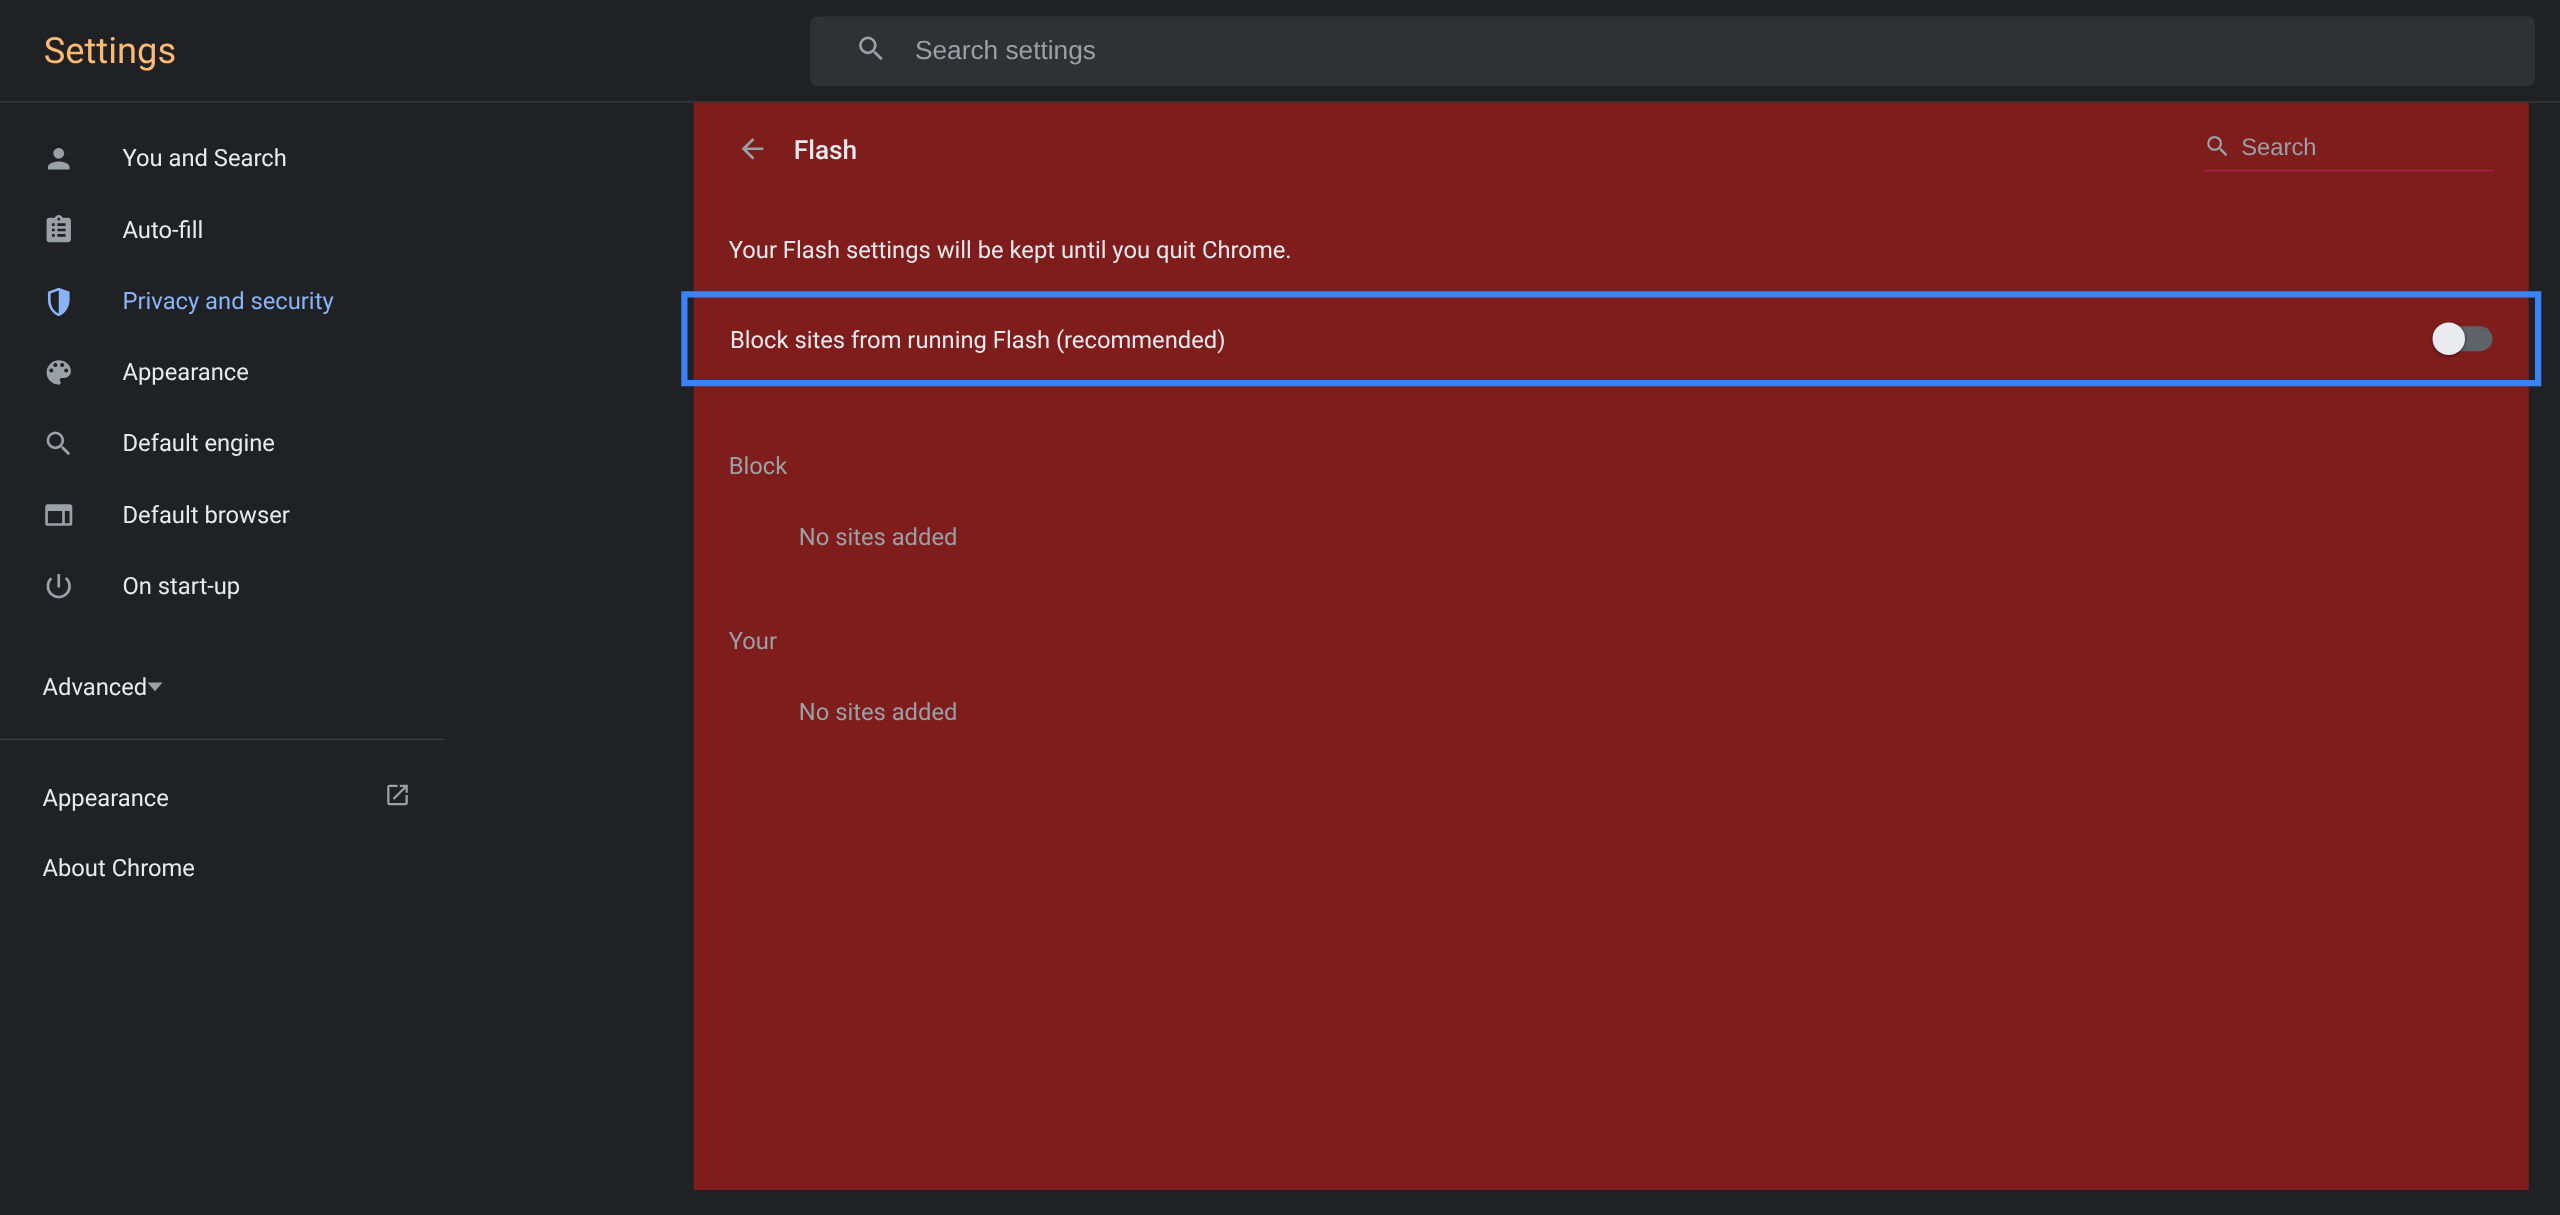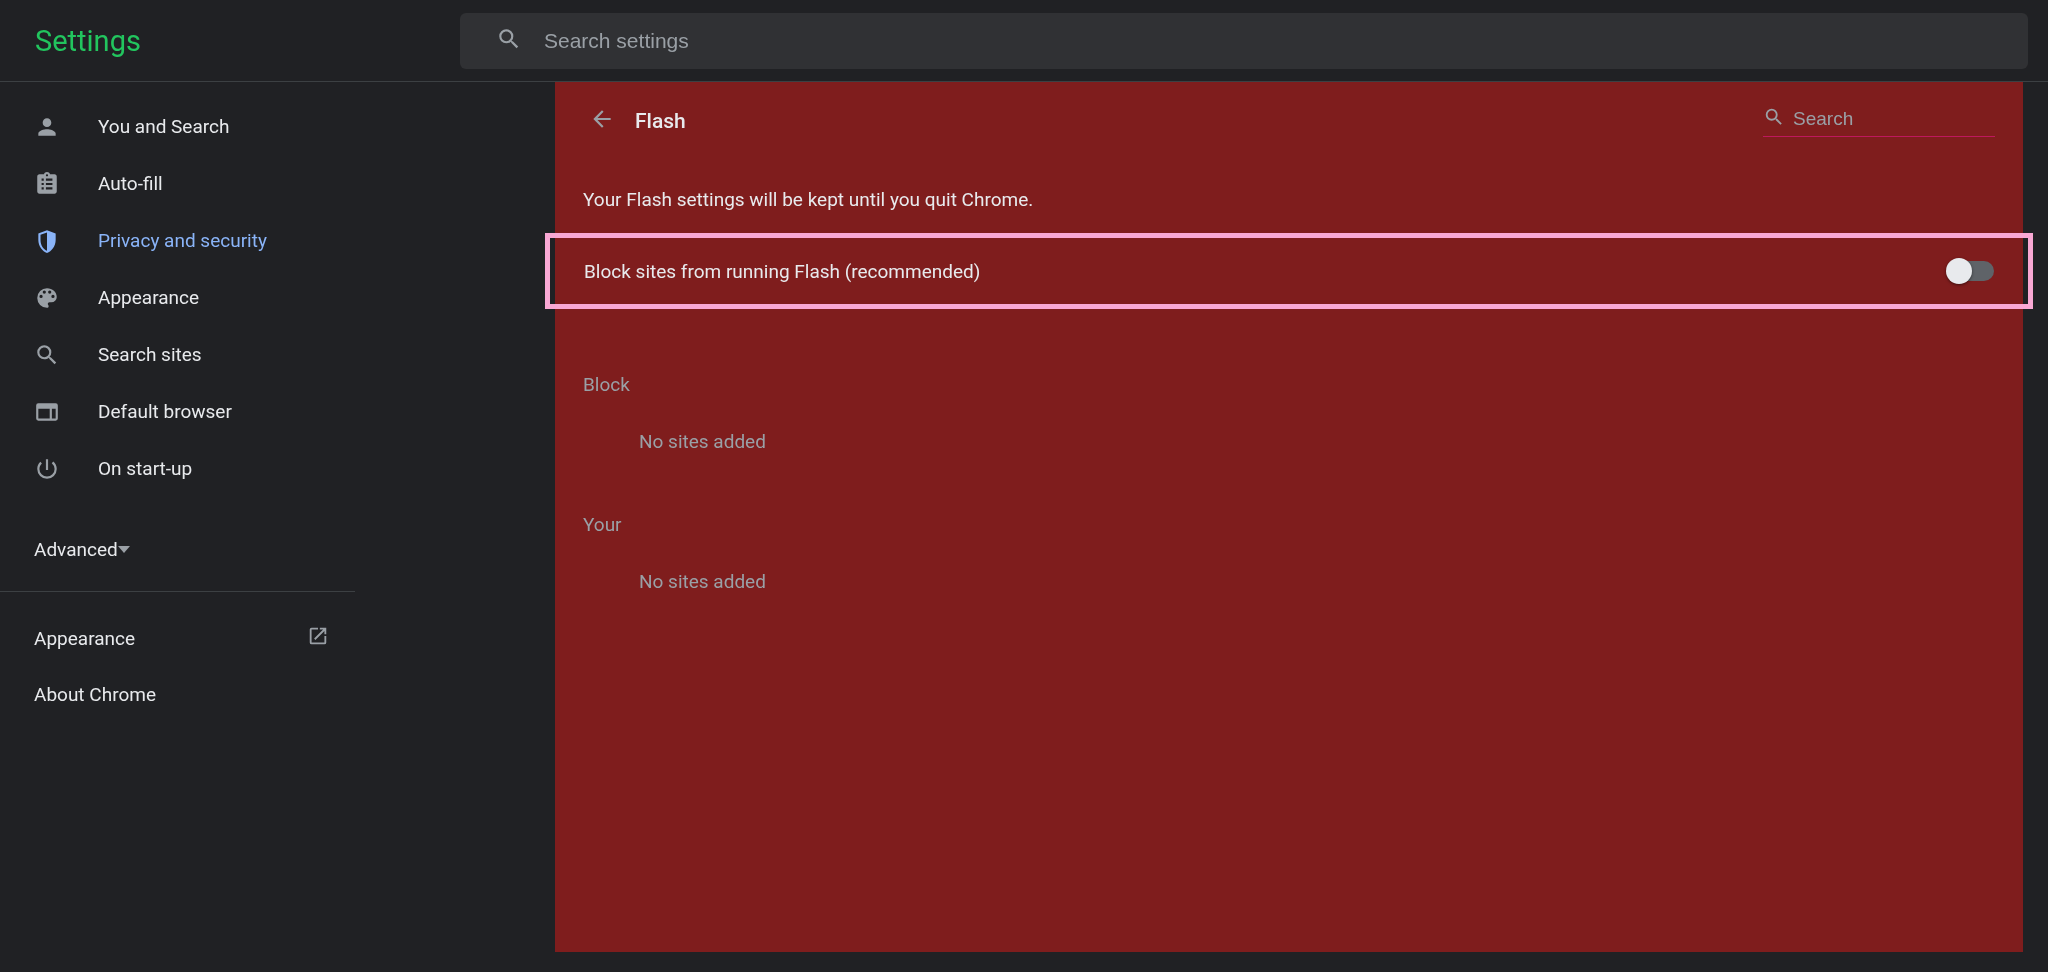--- a/index.html
+++ b/index.html
@@ -1,19 +1,19 @@
 <!DOCTYPE html>
 <html><head>
 <meta charset="utf-8">
 <style>
   * { box-sizing: border-box; margin: 0; padding: 0; }
   html, body { width: 2048px; height: 972px; font-family: "Segoe UI", Roboto, Arial, sans-serif; background: #202124; color: #e8eaed; overflow: hidden; }
   
   .header { height: 82px; display: flex; align-items: center; border-bottom: 1px solid #3c4043; }
-  .header-title { font-size: 29px; font-weight: 400; padding-left: 35px; color: #22c55e; width: 460px; }
+  .header-title { font-size: 29px; font-weight: 400; padding-left: 35px; color: #fdba74; width: 648px; }
   .header-search { flex: 1; display: flex; align-items: center; background: #303134; border-radius: 6px; height: 56px; margin-right: 20px; padding: 0 36px; }
   .header-search svg { width: 26px; height: 26px; fill: #9aa0a6; margin-right: 22px; flex-shrink:0; }
   .header-search input { background: transparent; border: none; outline: none; color: #e8eaed; font-size: 21px; width: 100%; }
   .header-search input::placeholder { color: #9aa0a6; }
   
   .body { display: flex; height: calc(100% - 82px); }
   .sidebar { width: 355px; padding-top: 16px; }
   .nav-item { display: flex; align-items: center; height: 57px; padding-left: 34px; cursor: pointer; font-size: 19px; color: #e8eaed; }
   .nav-item.active { color: #8ab4f8; }
   .nav-item .icon { width: 26px; height: 26px; margin-right: 38px; display:flex; align-items:center; justify-content:center; }
@@ -30,21 +30,21 @@
   .card { background:#7f1d1d; margin-left:200px; margin-right:5px; min-height: 870px; }
   .card-header { display:flex; align-items:center; height:78px; padding: 0 28px; }
   .back-btn { width:38px; height:38px; display:flex; align-items:center; justify-content:center; cursor:pointer; margin-right:14px; }
   .back-btn svg { width:26px; height:26px; fill:#9aa0a6; }
   .card-title { font-size:21px; font-weight:500; color:#e8eaed; }
   .card-search { margin-left:auto; display:flex; align-items:center; border-bottom:1px solid #be185d; padding-bottom:4px; width:232px; }
   .card-search svg { width:22px; height:22px; fill:#9aa0a6; margin-right:8px; }
   .card-search input { background:transparent; border:none; outline:none; color:#e8eaed; font-size:19px; width:100%; }
   .card-search input::placeholder { color:#9aa0a6; }
   .info-text { padding: 28px 28px 12px 28px; font-size:19px; color:#e8eaed; }
-  .highlight-box { border:5px solid #f9a8d4; margin: 10px -10px 32px -10px; }
+  .highlight-box { border:5px solid #3b82f6; margin: 10px -10px 20px -10px; }
   .toggle-row { display:flex; align-items:center; justify-content:space-between; height:66px; padding:0 34px 0 34px; }
   .toggle-row-label { font-size:19px; }
   .toggle { position:relative; width:46px; height:20px; background:#5f6368; border-radius:20px; cursor:pointer; }
   .toggle .knob { position:absolute; left:-2px; top:-3px; width:26px; height:26px; background:#e8eaed; border-radius:50%; box-shadow:0 1px 3px rgba(0,0,0,.5); }
   .section-label { padding: 32px 28px 8px 28px; font-size:19px; color:#9aa0a6; font-weight:400; }
   .empty-text { padding: 26px 28px 28px 84px; font-size:19px; color:#9aa0a6; }
 </style>
 </head>
 <body>
 
@@ -98,21 +98,21 @@
       </span>
       <span>Appearance</span>
     </div>
 
     <div class="nav-item">
       <span class="icon">
         <svg viewBox="0 0 24 24">
             <path d="M15.5 14h-.79l-.28-.27A6.471 6.471 0 0016 9.5 6.5 6.5 0 109.5 16c1.61 0 3.09-.59 4.23-1.57l.27.28v.79l5 4.99L20.49 19l-4.99-5zm-6 0C7.01 14 5 11.99 5 9.5S7.01 5 9.5 5 14 7.01 14 9.5 11.99 14 9.5 14z"></path>
           </svg>
       </span>
-      <span>Search sites</span>
+      <span>Default engine</span>
     </div>
 
     <div class="nav-item">
       <span class="icon">
         <svg viewBox="0 0 24 24">
             <path d="M20 4H4a2 2 0 00-2 2v12a2 2 0 002 2h16a2 2 0 002-2V6a2 2 0 00-2-2zM4 9h10.5v9H4V9zm16 9h-3.5V9H20v9z"></path>
           </svg>
       </span>
       <span>Default browser</span>
     </div>

